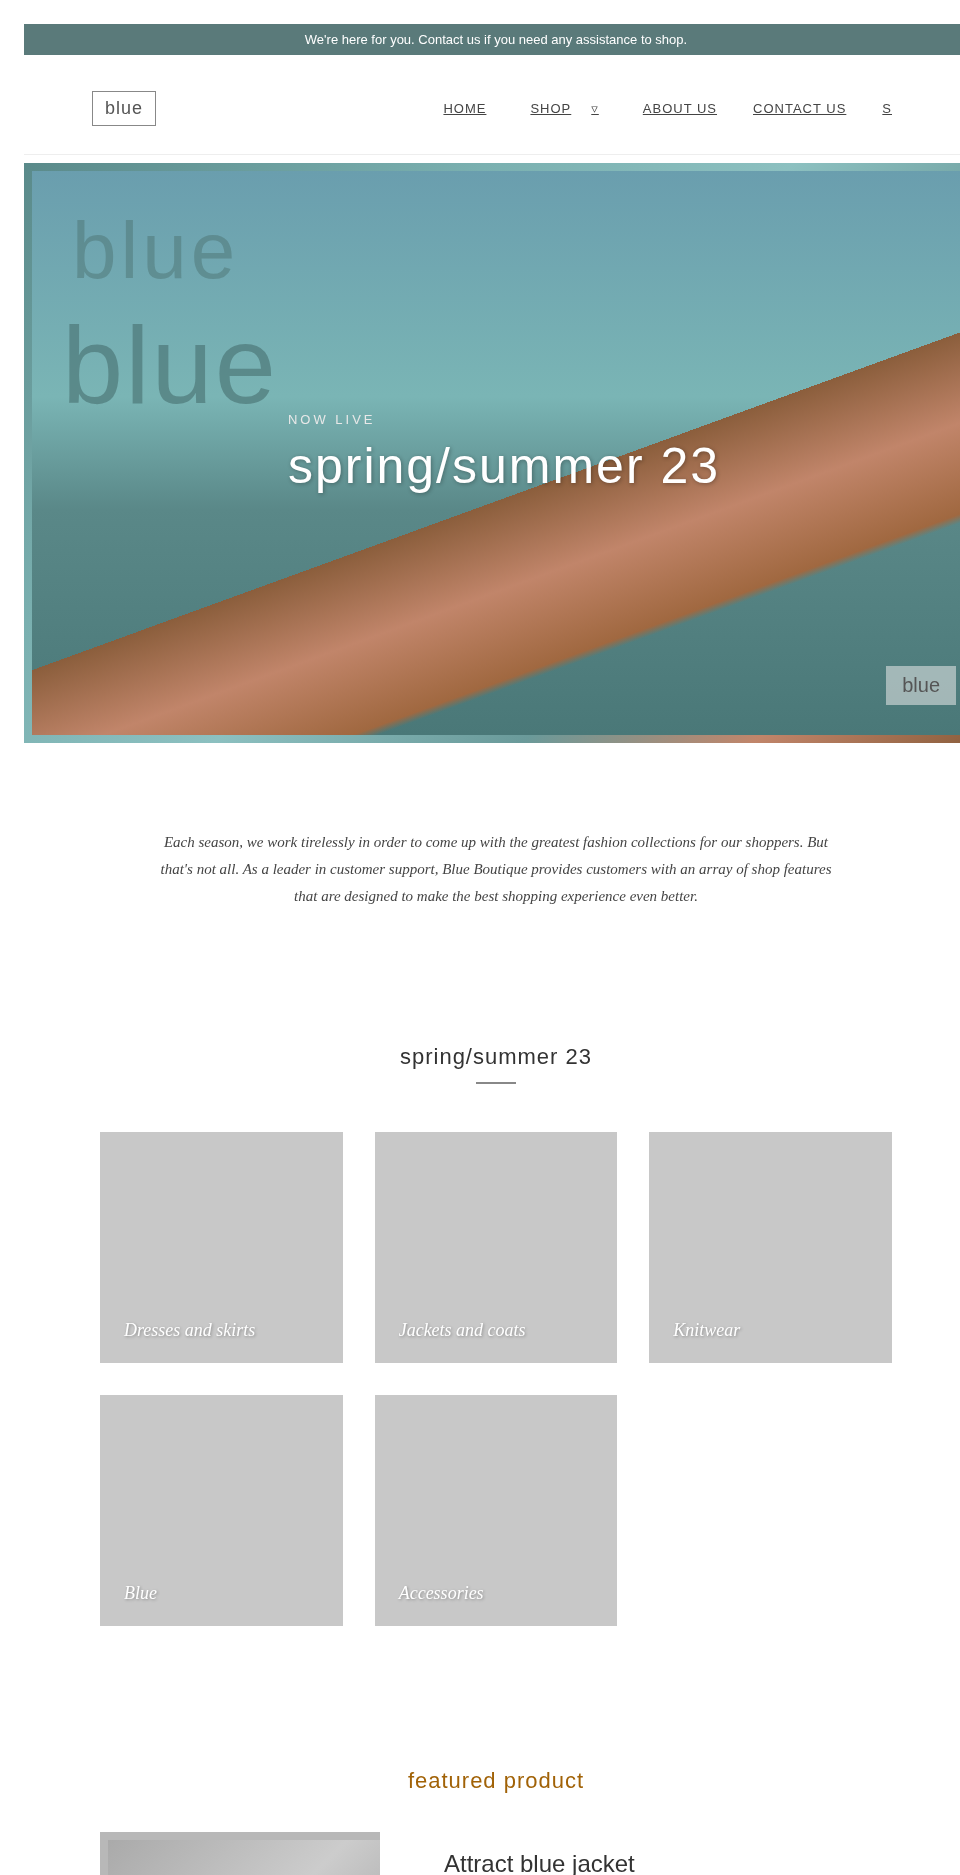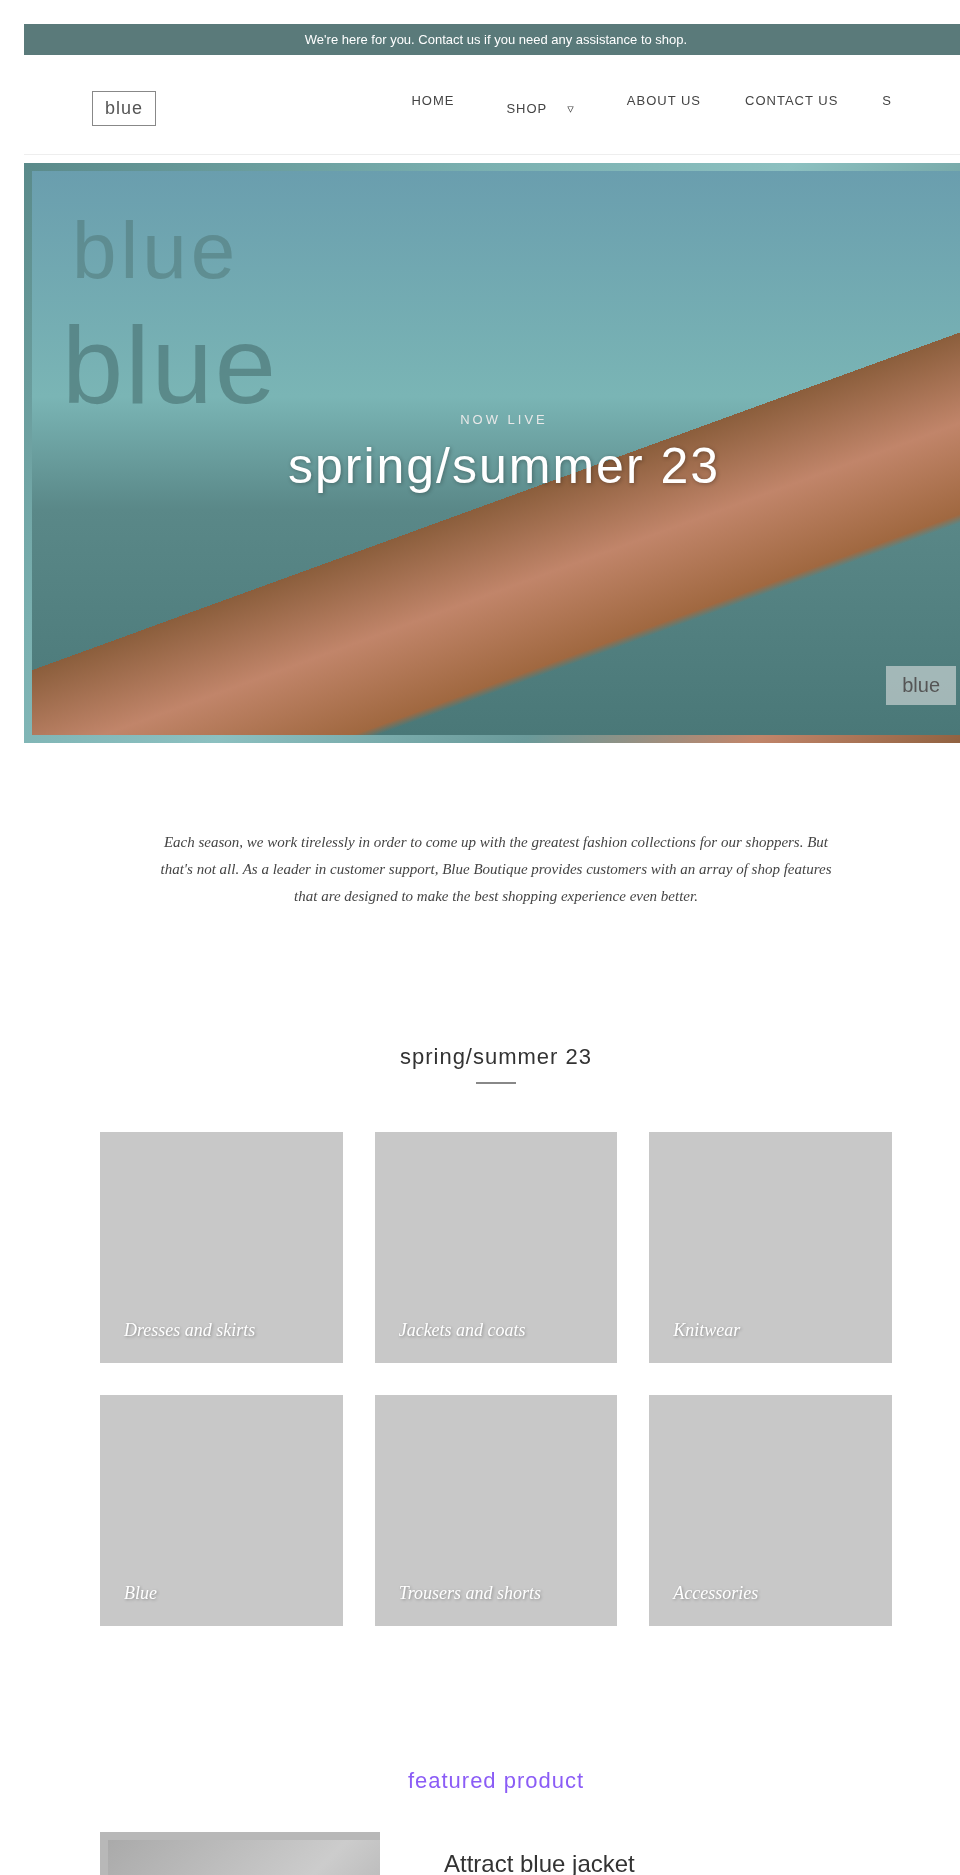--- a/index.html
+++ b/index.html
@@ -27,26 +27,28 @@
     .logo-box {
       border: 1px solid #888;
       padding: 6px 12px;
       font-size: 18px;
       font-family: Arial, sans-serif;
       color: #555;
       letter-spacing: 1px;
     }
     .nav {
       display: flex;
-      gap: 28px;
+      align-items: center;
+      gap: 20px;
       font-family: Arial, sans-serif;
       font-size: 13px;
       letter-spacing: 1px;
       text-transform: uppercase;
       color: #444;
+      text-decoration: underline;
     }
     .nav a {
       text-decoration: none;
       color: #444;
       cursor: pointer;
     }
     .nav .shop-item {
       display: flex;
       align-items: center;
       gap: 4px;
@@ -87,21 +89,20 @@
       left: 30px;
       font-size: 110px;
       font-family: Arial, sans-serif;
       color: rgba(70,110,110,0.6);
       font-weight: 300;
       letter-spacing: 2px;
     }
     .hero-content {
       position: relative;
       z-index: 2;
-      text-align: center;
       color: #fff;
     }
     .hero-now-live {
       font-size: 13px;
       letter-spacing: 3px;
       text-transform: uppercase;
       font-family: Arial, sans-serif;
       margin-bottom: 10px;
       color: #e8e8e8;
     }
@@ -178,21 +179,21 @@
     }
 
     
     .featured-section {
       padding: 50px 60px 30px;
       text-align: center;
     }
     .featured-title {
       font-size: 22px;
       font-weight: 400;
-      color: #8b5cf6;
+      color: #a16207;
       letter-spacing: 1px;
       font-family: Arial, sans-serif;
       margin-bottom: 30px;
     }
     .featured-product-row {
       display: flex;
       align-items: flex-start;
       gap: 40px;
       text-align: left;
       margin-top: 10px;
@@ -271,23 +272,20 @@
     </div>
 
     <div class="collection-item">
       <span class="collection-item-label">Knitwear</span>
     </div>
 
     <div class="collection-item">
       <span class="collection-item-label">Blue</span>
     </div>
 
-    <div class="collection-item">
-      <span class="collection-item-label">Trousers and shorts</span>
-    </div>
 
     <div class="collection-item">
       <span class="collection-item-label">Accessories</span>
     </div>
 
   </div>
 </section>
 
 <section class="featured-section">
   <h2 class="featured-title">featured product</h2>

